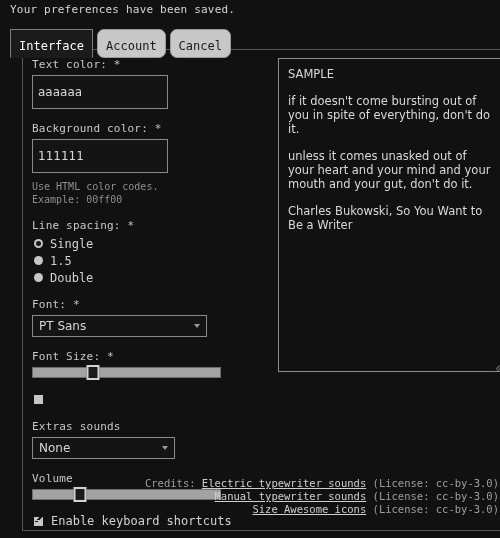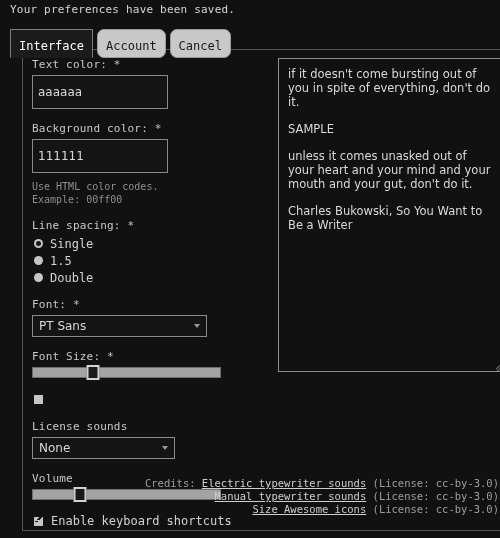--- a/index.html
+++ b/index.html
@@ -345,21 +345,21 @@
         </div>
       </div>
 
       <div class="group">
         <div class="check-row">
           <span class="check-box"></span>
         </div>
       </div>
 
       <div class="group">
-        <label class="field-label">License sounds</label>
+        <label class="field-label">Extras sounds</label>
         <div class="select-box narrow">
           <span class="select-value">None</span>
           <span class="select-arrow"></span>
         </div>
       </div>
 
       <div class="group">
         <label class="field-label">Volume</label>
         <div class="slider">
           <span class="slider-thumb" id="volume-thumb" style="left: 25%;"></span>
@@ -374,22 +374,22 @@
       </div>
 
       <div class="btn-row">
         <button class="btn">Apply</button>
         <button class="btn">Cancel</button>
       </div>
 
     </div>
 
     <div class="sample">
+      <p>SAMPLE</p>
       <p>if it doesn't come bursting out of you in spite of everything, don't do it.</p>
-      <p>SAMPLE</p>
       <p>unless it comes unasked out of your heart and your mind and your mouth and your gut, don't do it.</p>
       <p>Charles Bukowski, So You Want to Be a Writer</p>
       <span class="resize-grip">
           <i></i>
           <i></i>
         </span>
     </div>
 
     <div class="credits">
       <div class="line">

